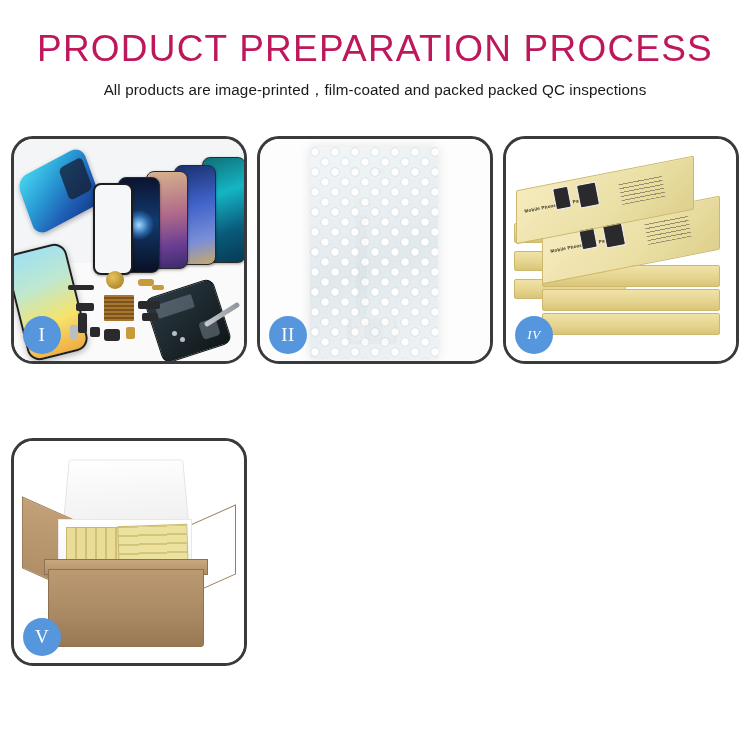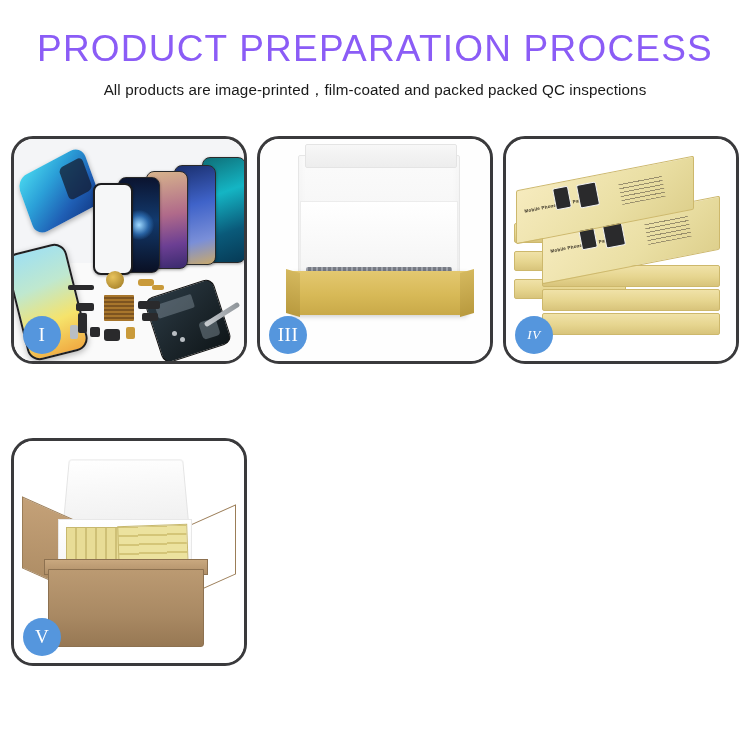--- a/index.html
+++ b/index.html
@@ -10,21 +10,21 @@
     overflow: hidden;
   }
   .page { position: relative; width: 750px; height: 750px; background: #fff; }
 
   
   .header { text-align: center; padding-top: 30px; }
   .title {
     font-size: 37px;
     font-weight: 400;
     letter-spacing: 1.2px;
-    color: #8b5cf6;
+    color: #be185d;
     line-height: 1.05;
     white-space: nowrap;
     font-family: "Liberation Sans", sans-serif;
   }
   .subtitle {
     margin-top: 11px;
     font-size: 15.2px;
     font-weight: 400;
     color: #1a1a1a;
     letter-spacing: 0.1px;
@@ -389,31 +389,40 @@
           <div class="pt" style="left:24px;top:58px;width:10px;height:10px;"></div>
           <div class="pt" style="left:38px;top:60px;width:16px;height:12px;border-radius:3px;"></div>
           <div class="pt gold" style="left:60px;top:58px;width:9px;height:12px;"></div>
           <div class="pt sil" style="left:106px;top:62px;width:5px;height:5px;border-radius:50%;"></div>
           <div class="pt sil" style="left:114px;top:68px;width:5px;height:5px;border-radius:50%;"></div>
         </div>
       </div>
       <div class="badge">I</div>
     </div>
 
-
     <div class="panel">
       <div class="panel-inner">
-        <div class="p3-bg"></div>
-        <div class="tray-lid"></div>
-        <div class="foam-sheet"></div>
-        <div class="tray-items"></div>
-        <div class="tray-base"></div>
+        <div class="p2-bg"></div>
+        <div class="bubble-pack">
+          <div class="inner-screen">
+            <div class="red-dot"></div>
+            <div class="notch-b"></div>
+            <div class="tape-a"></div>
+            <div class="flex-chip"></div>
+            <div class="flex-strip"></div>
+            <div class="conn-bottom"></div>
+            <div class="tape-b"></div>
+            <div class="tape-c"></div>
+          </div>
+          <div class="bubbles"></div>
+        </div>
       </div>
-      <div class="badge">III</div>
+      <div class="badge">II</div>
     </div>
+
 
     <div class="panel">
       <div class="panel-inner">
         <div class="p4-bg"></div>
         <div class="stack">
 
           <div class="sbox" style="left:0;top:62px;width:112px;height:20px;"></div>
           <div class="sbox" style="left:0;top:90px;width:112px;height:20px;"></div>
           <div class="sbox" style="left:0;top:118px;width:112px;height:20px;"></div>
 

